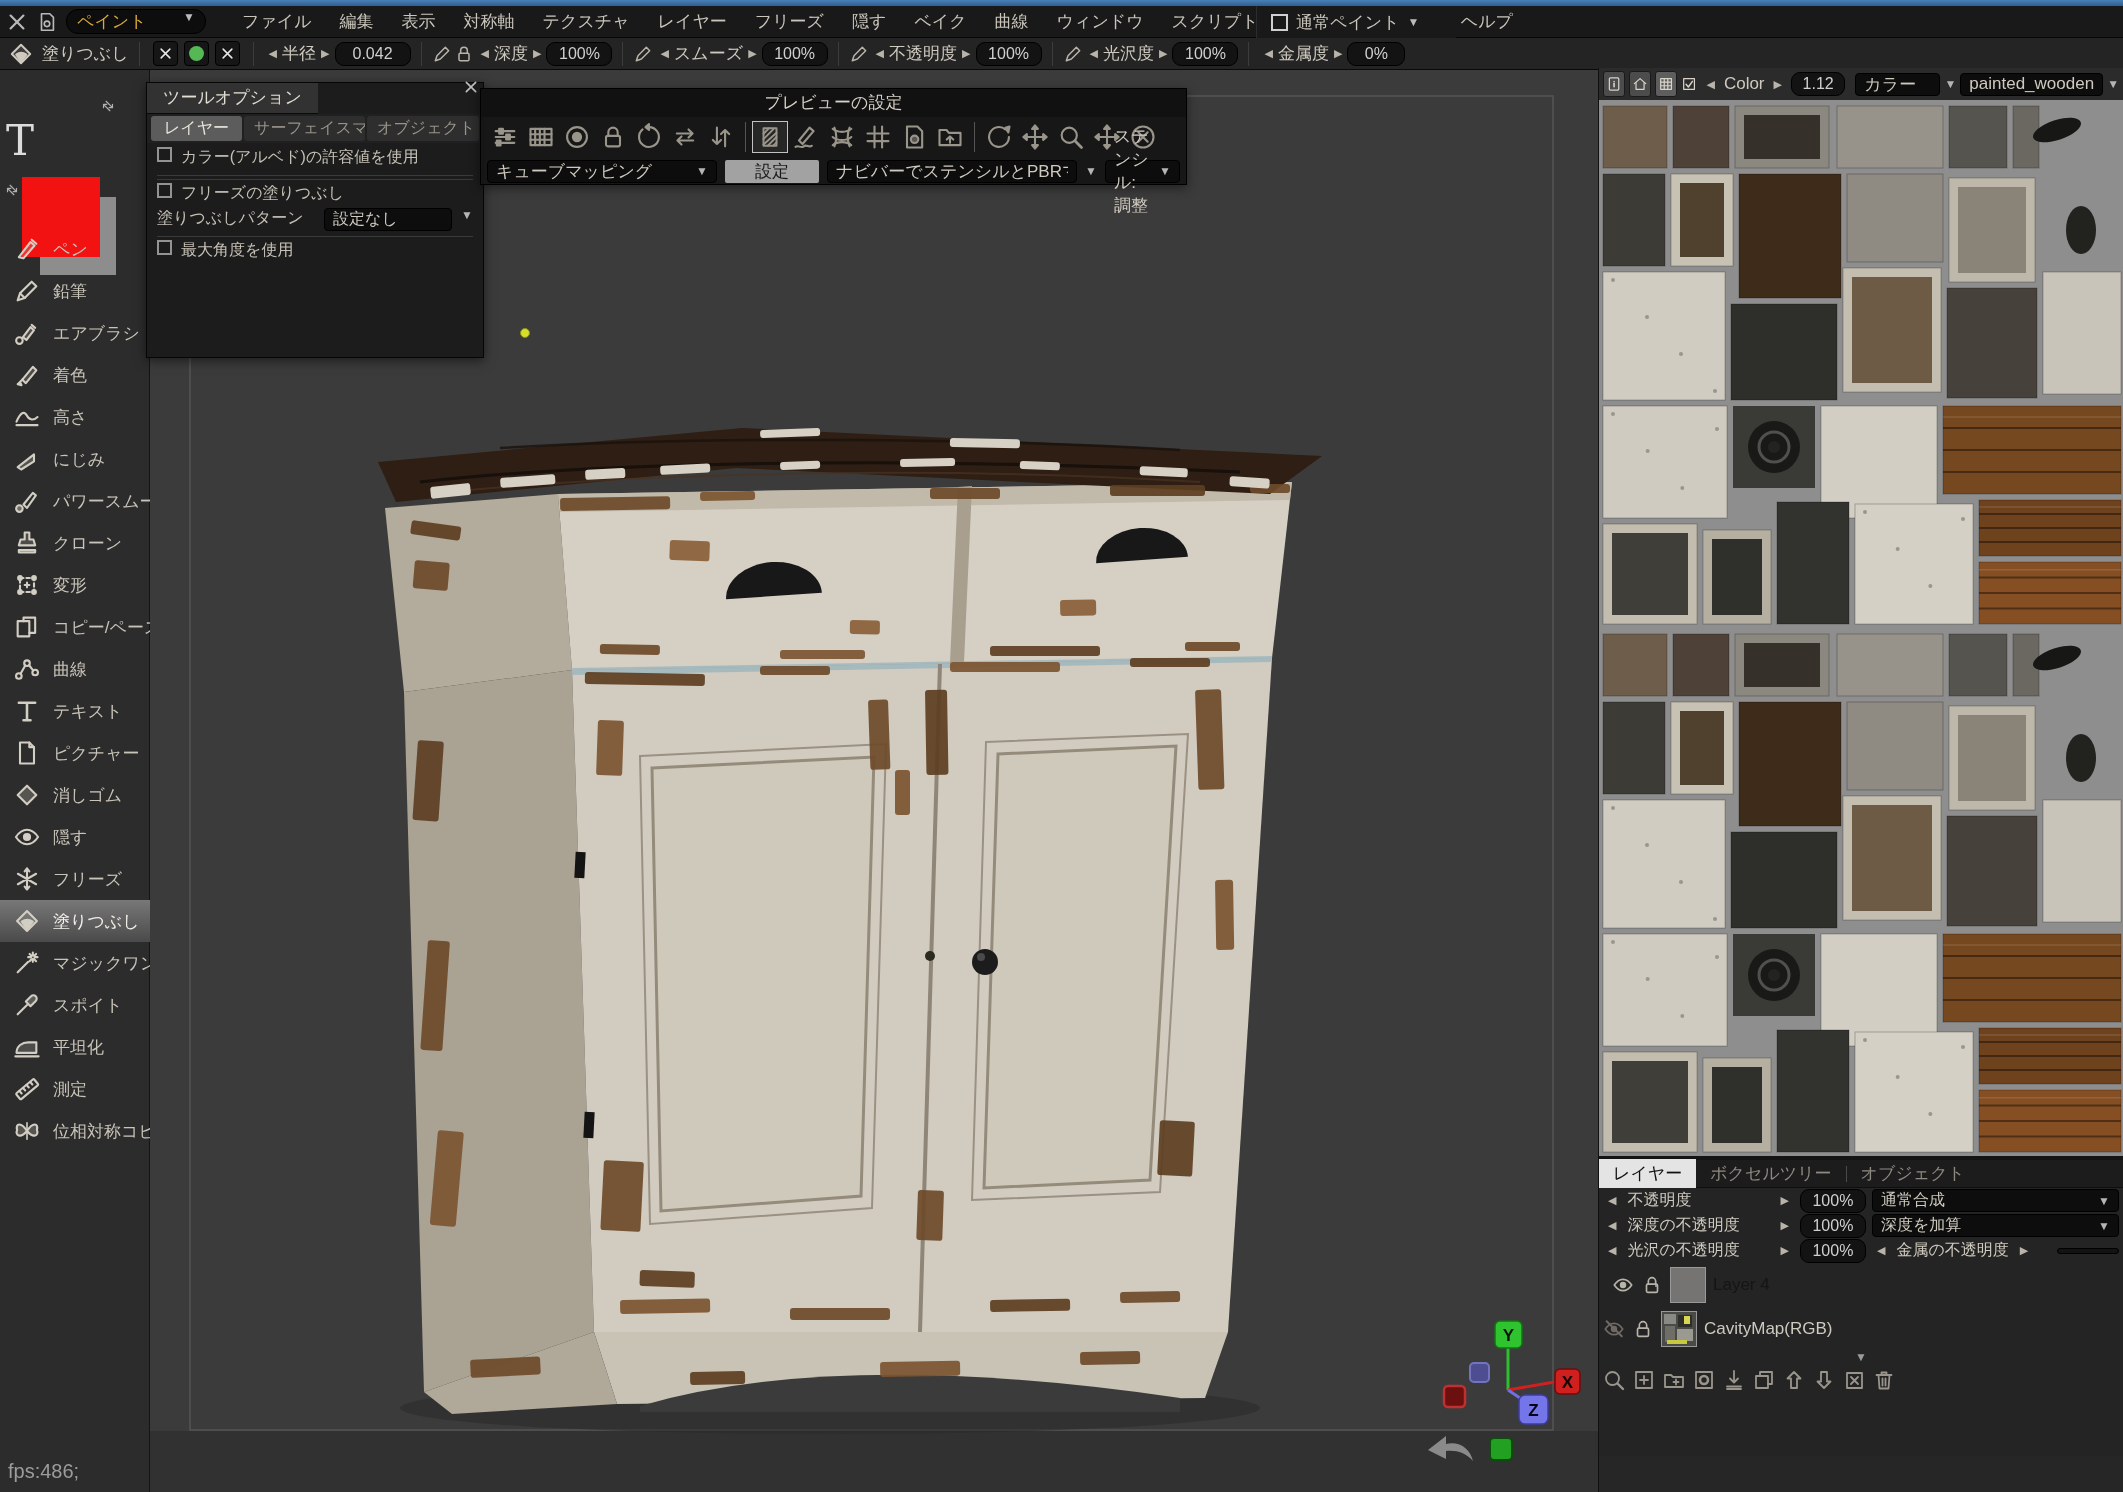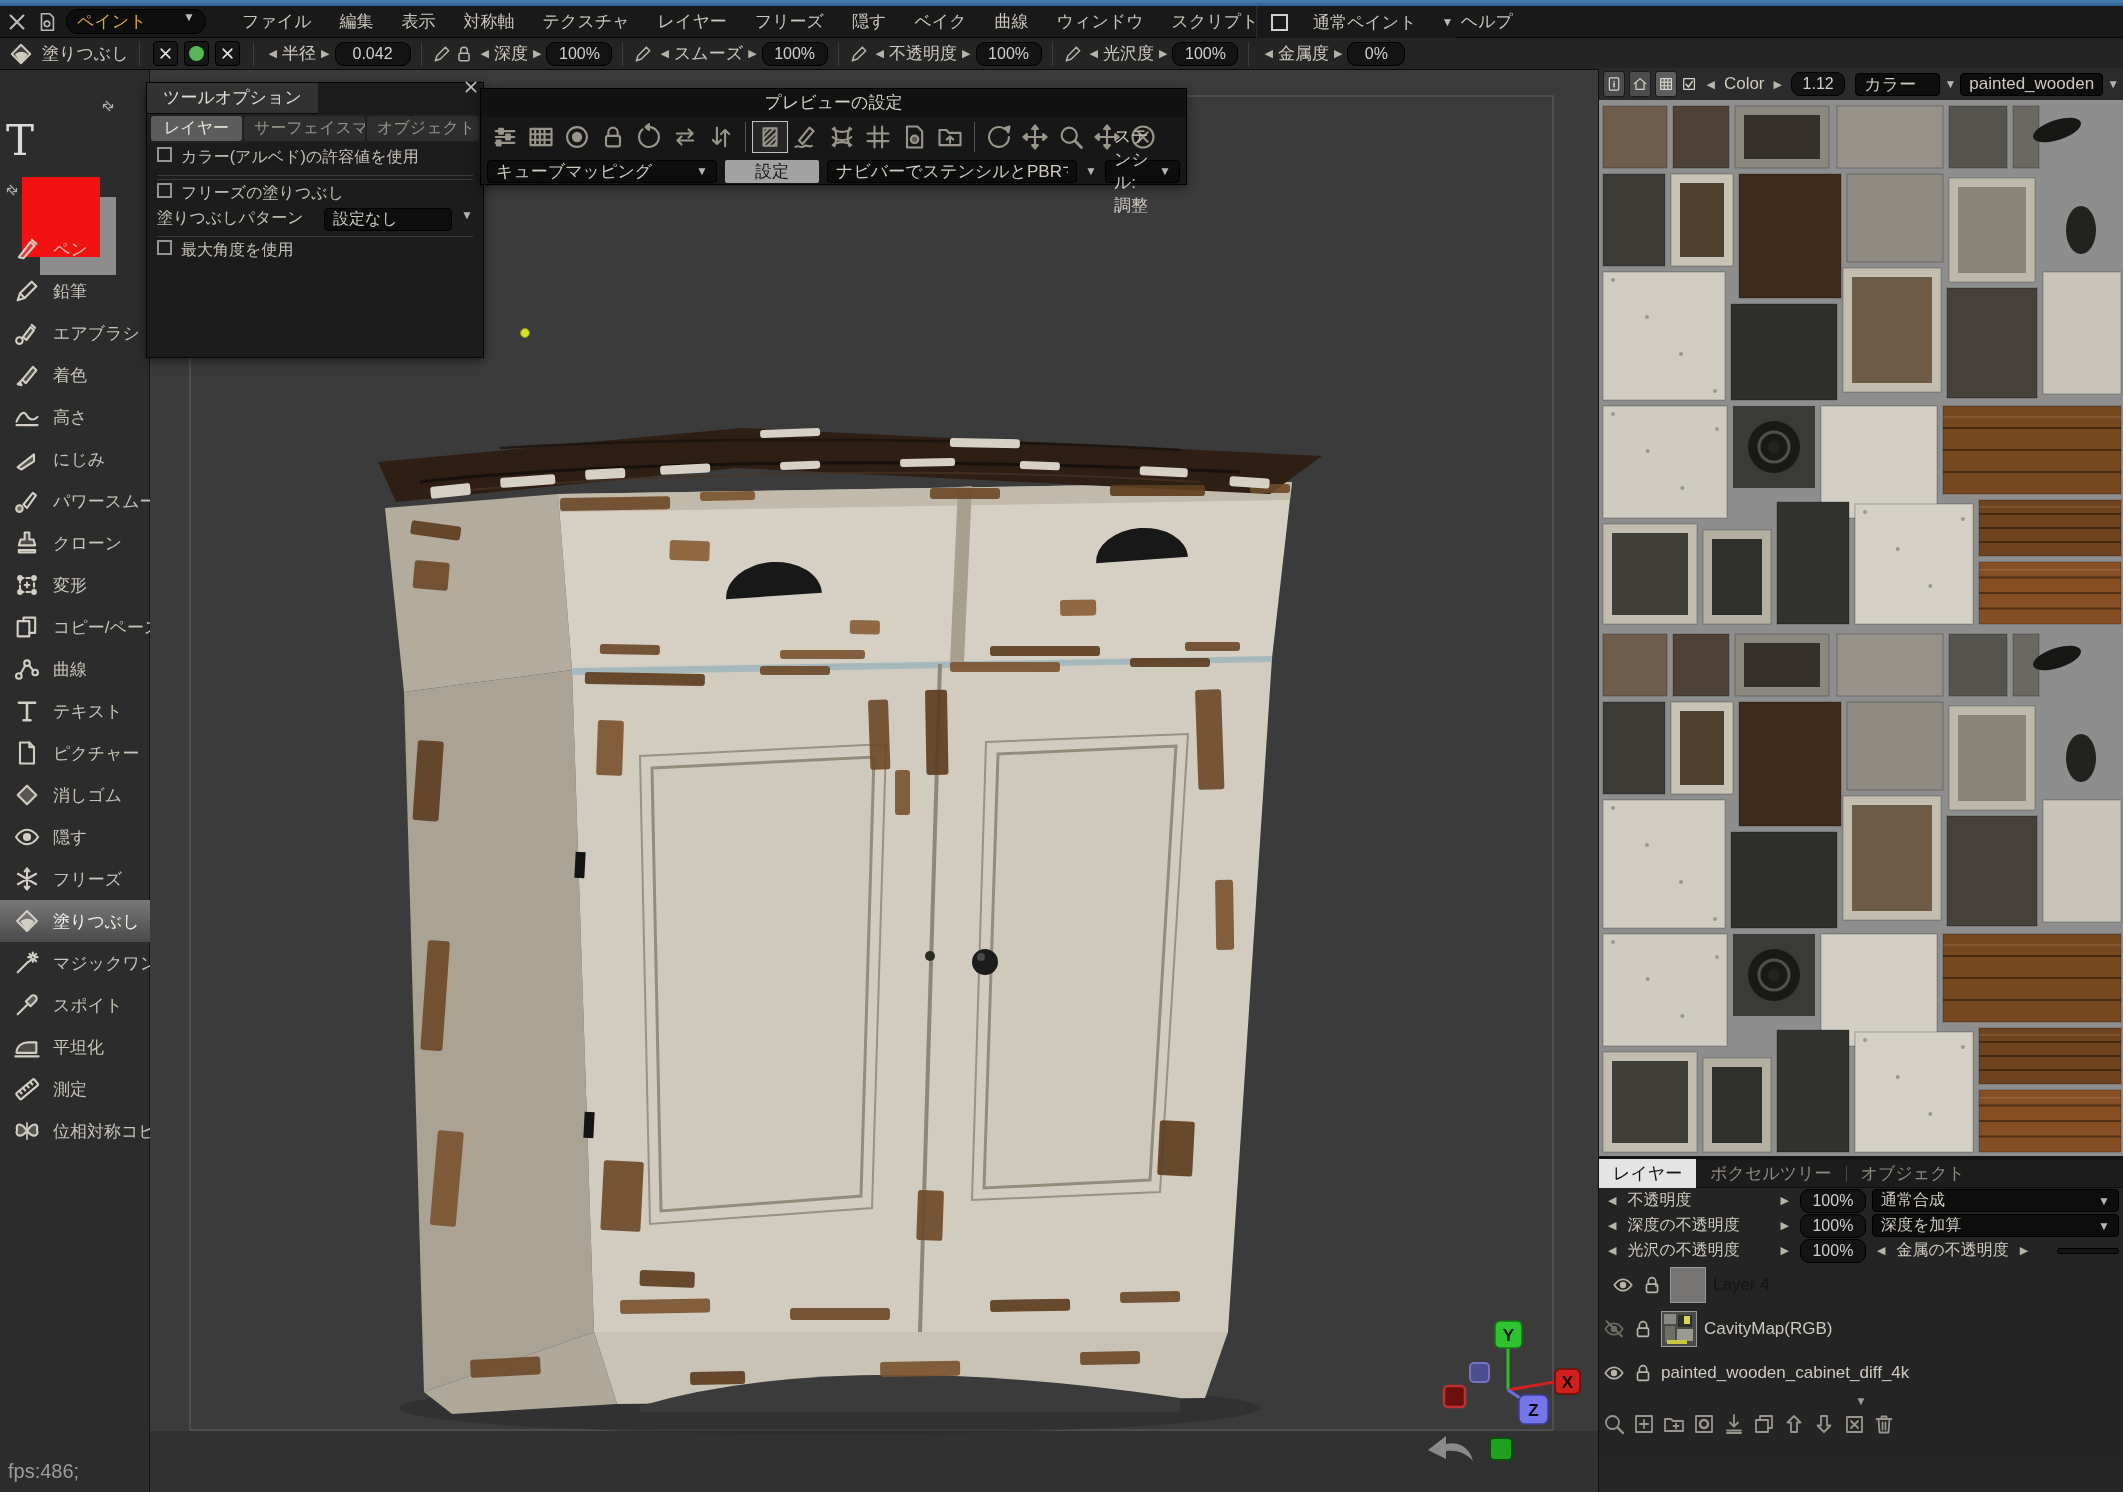--- a/index.html
+++ b/index.html
@@ -10,21 +10,21 @@
   .ico svg{width:100%;height:100%}
   
   #top-accent{left:0;top:0;width:2123px;height:6px;background:linear-gradient(#4b80b4,#2d5d93)}
   
   #menubar{left:0;top:6px;width:2123px;height:32px;background:#191919;border-bottom:1px solid #070707;display:flex;align-items:center;color:#c9c5bb}
   #menubar .winico{width:26px;height:22px;color:#b9b9b9;margin-left:4px}
   #mode-dd{margin-left:6px;width:140px;height:25px;background:#0d0d0d;border:1px solid #000;border-radius:12px;display:flex;align-items:flex-start;padding:0 10px;color:#d9a93c}
   #mode-dd .car{margin-left:auto;color:#bbb;font-size:12px}
   #menu-items{display:flex;margin-left:22px}
   .menu-item{padding:3px 14px;cursor:default;white-space:nowrap}
-  #paint-mode{position:absolute;left:1256px;top:0;height:32px;display:flex;align-items:center;gap:25px;border-left:1px solid #2c2c2c;padding-left:14px;width:200px;background:#191919}
+  #paint-mode{position:absolute;left:1256px;top:0;height:32px;display:flex;align-items:center;gap:8px;border-left:1px solid #2c2c2c;padding-left:14px;width:200px;background:#191919}
   .cbox{width:17px;height:17px;border:2px solid #cfcfcf;background:transparent;display:inline-flex;align-items:center;justify-content:center;color:#e5e5e5}
   
   #toolbar2{left:0;top:38px;width:2123px;height:32px;background:#242424;border-bottom:1px solid #0a0a0a;display:flex;align-items:center;padding-left:8px;color:#cfcabf}
   .tsep{width:1px;height:24px;background:#3c3c3c;margin:0 10px}
   .chip{width:25px;height:25px;background:#161616;border:1px solid #000;border-radius:4px;display:inline-flex;align-items:center;justify-content:center;color:#e8e8e8;margin:0 3px}
   .chip svg{width:15px;height:15px}
   .chip.green::after{content:"";width:15px;height:15px;border-radius:50%;background:#55b855}
   .vbox{background:#131313;border:1px solid #000;border-radius:9px;padding:2px 0;color:#cfcfcf;text-align:center;font-size:16px}
   .arrL,.arrR{font-size:11px;color:#b9b4aa;padding:0 5px}
   .pencil-ic{width:20px;height:20px;color:#b9b4aa;margin-right:2px}
@@ -1067,42 +1067,20 @@
               <rect x="2" y="2" width="12" height="10" fill="#8a8a84"></rect>
               <rect x="16" y="3" width="14" height="12" fill="#2e2e2a"></rect>
               <rect x="3" y="14" width="10" height="16" fill="#6e6e66"></rect>
               <rect x="15" y="17" width="16" height="12" fill="#9a9a90"></rect>
               <rect x="22" y="4" width="6" height="8" fill="#d8d850"></rect>
               <rect x="5" y="28" width="20" height="4" fill="#c8c840"></rect>
             </svg></span>
           <span class="layer-name">CavityMap(RGB)</span>
         </div>
 
-        <div class="layer-row" style="height:44px">
-
-          <span class="eye ico">
-            <svg viewBox="0 0 24 24">
-              <g fill="none" stroke="currentColor" stroke-width="1.8" stroke-linecap="round" stroke-linejoin="round">
-                <path d="M2.5 12C5.5 7.5 8.5 5.8 12 5.8S18.5 7.5 21.5 12C18.5 16.5 15.5 18.2 12 18.2S5.5 16.5 2.5 12z"></path>
-                <circle cx="12" cy="12" r="2.6" fill="currentColor"></circle>
-              </g>
-            </svg>
-          </span>
-
-          <span class="lock ico">
-            <svg viewBox="0 0 24 24">
-              <g fill="none" stroke="currentColor" stroke-width="1.8" stroke-linecap="round" stroke-linejoin="round">
-                <rect x="6" y="11" width="12" height="9" rx="1.5"></rect>
-                <path d="M8 11V8a4 4 0 0 1 8 0v3"></path>
-              </g>
-            </svg>
-          </span>
-
-          <span class="layer-name">painted_wooden_cabinet_diff_4k</span>
-        </div>
       </div>
     <div id="lp-collapse">▼</div>
     <div id="lp-tools">
       <span class="lp-ico ico">
           <svg viewBox="0 0 24 24">
             <g fill="none" stroke="currentColor" stroke-width="1.8" stroke-linecap="round" stroke-linejoin="round">
               <circle cx="10.5" cy="10.5" r="6.5"></circle>
               <path d="M15.5 15.5L21 21" stroke-width="2.4"></path>
             </g>
           </svg>

